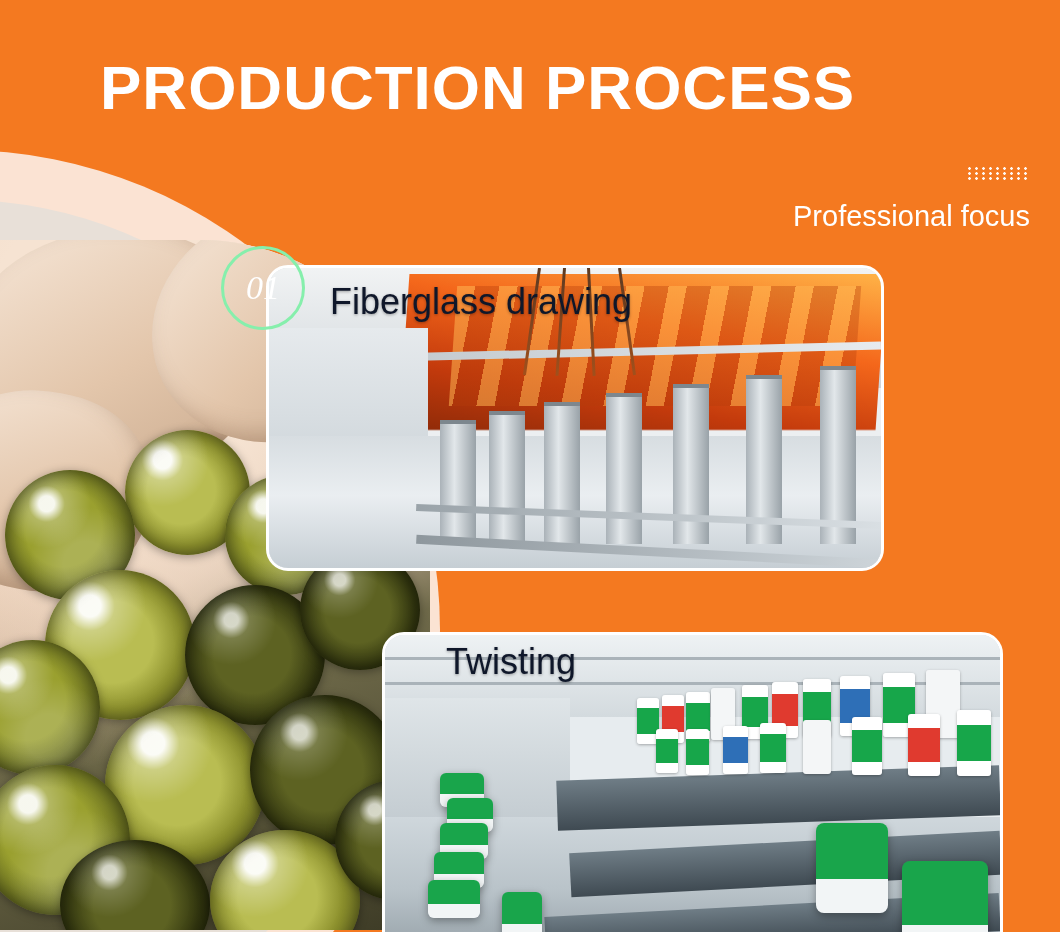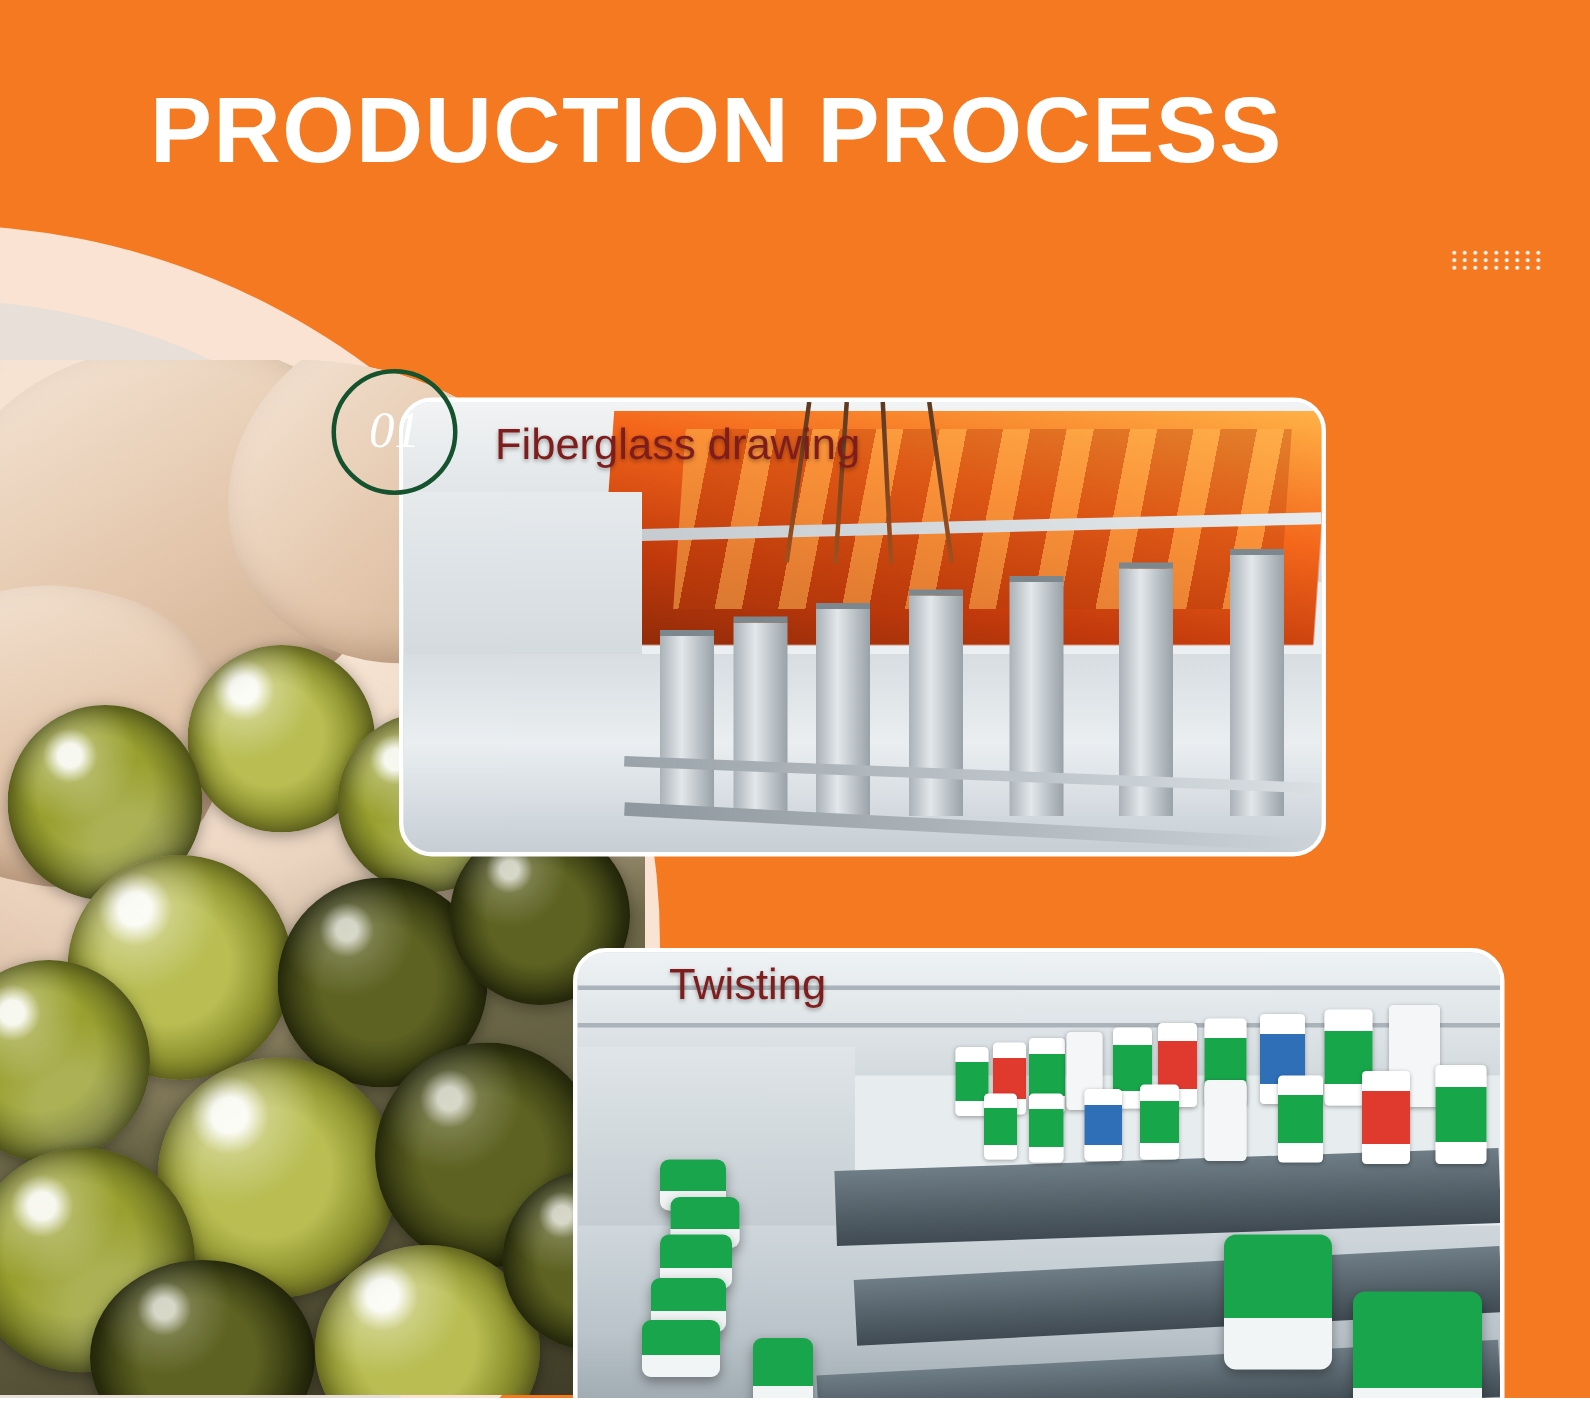--- a/index.html
+++ b/index.html
@@ -100,37 +100,37 @@
     font-size:29px;
     font-weight:400;
     white-space:nowrap;
   }
 
   
   .badge{
     position:absolute;
     width:78px;height:78px;
     border-radius:50%;
-    border:3px solid #14532d;
+    border:3px solid #86efac;
     color:#ffffff;
     font-size:34px;
     font-style:italic;
     font-family:"Liberation Serif", serif;
     display:flex;align-items:center;justify-content:center;
     z-index:6;
     background:transparent;
     text-align:right;
   }
   .badge-1{left:221px;top:246px;}
   .badge-2{left:338px;top:616px;}
 
   .step-label{
     position:absolute;
-    color:#7f1d1d;
-    font-size:29px;
+    color:#0f172a;
+    font-size:36px;
     font-weight:400;
     z-index:7;
     white-space:nowrap;
     text-shadow:0 1px 3px rgba(0,0,0,.35);
   }
   .label-1{left:330px;top:281px;}
   .label-2{left:446px;top:641px;}
 
   
   .card{
@@ -265,20 +265,21 @@
     <div class="marble lite" style="left:105px;top:465px;width:160px;height:160px;"></div>
     <div class="marble dark" style="left:250px;top:455px;width:150px;height:150px;"></div>
     <div class="marble" style="left:-20px;top:525px;width:150px;height:150px;"></div>
     <div class="marble dark" style="left:60px;top:600px;width:150px;height:130px;"></div>
     <div class="marble lite" style="left:210px;top:590px;width:150px;height:140px;"></div>
     <div class="marble dark" style="left:335px;top:540px;width:120px;height:120px;"></div>
   </div>
 
   <div class="title">PRODUCTION PROCESS</div>
   <div class="dots"></div>
+  <div class="subtitle">Professional focus</div>
 
   <div class="card card-1">
     <div class="f1">
       <div class="ceiling"></div>
       <div class="hot"></div>
       <div class="hot2"></div>
       <div class="beam"></div>
       <div class="wall"></div>
       <div class="floor"></div>
 

